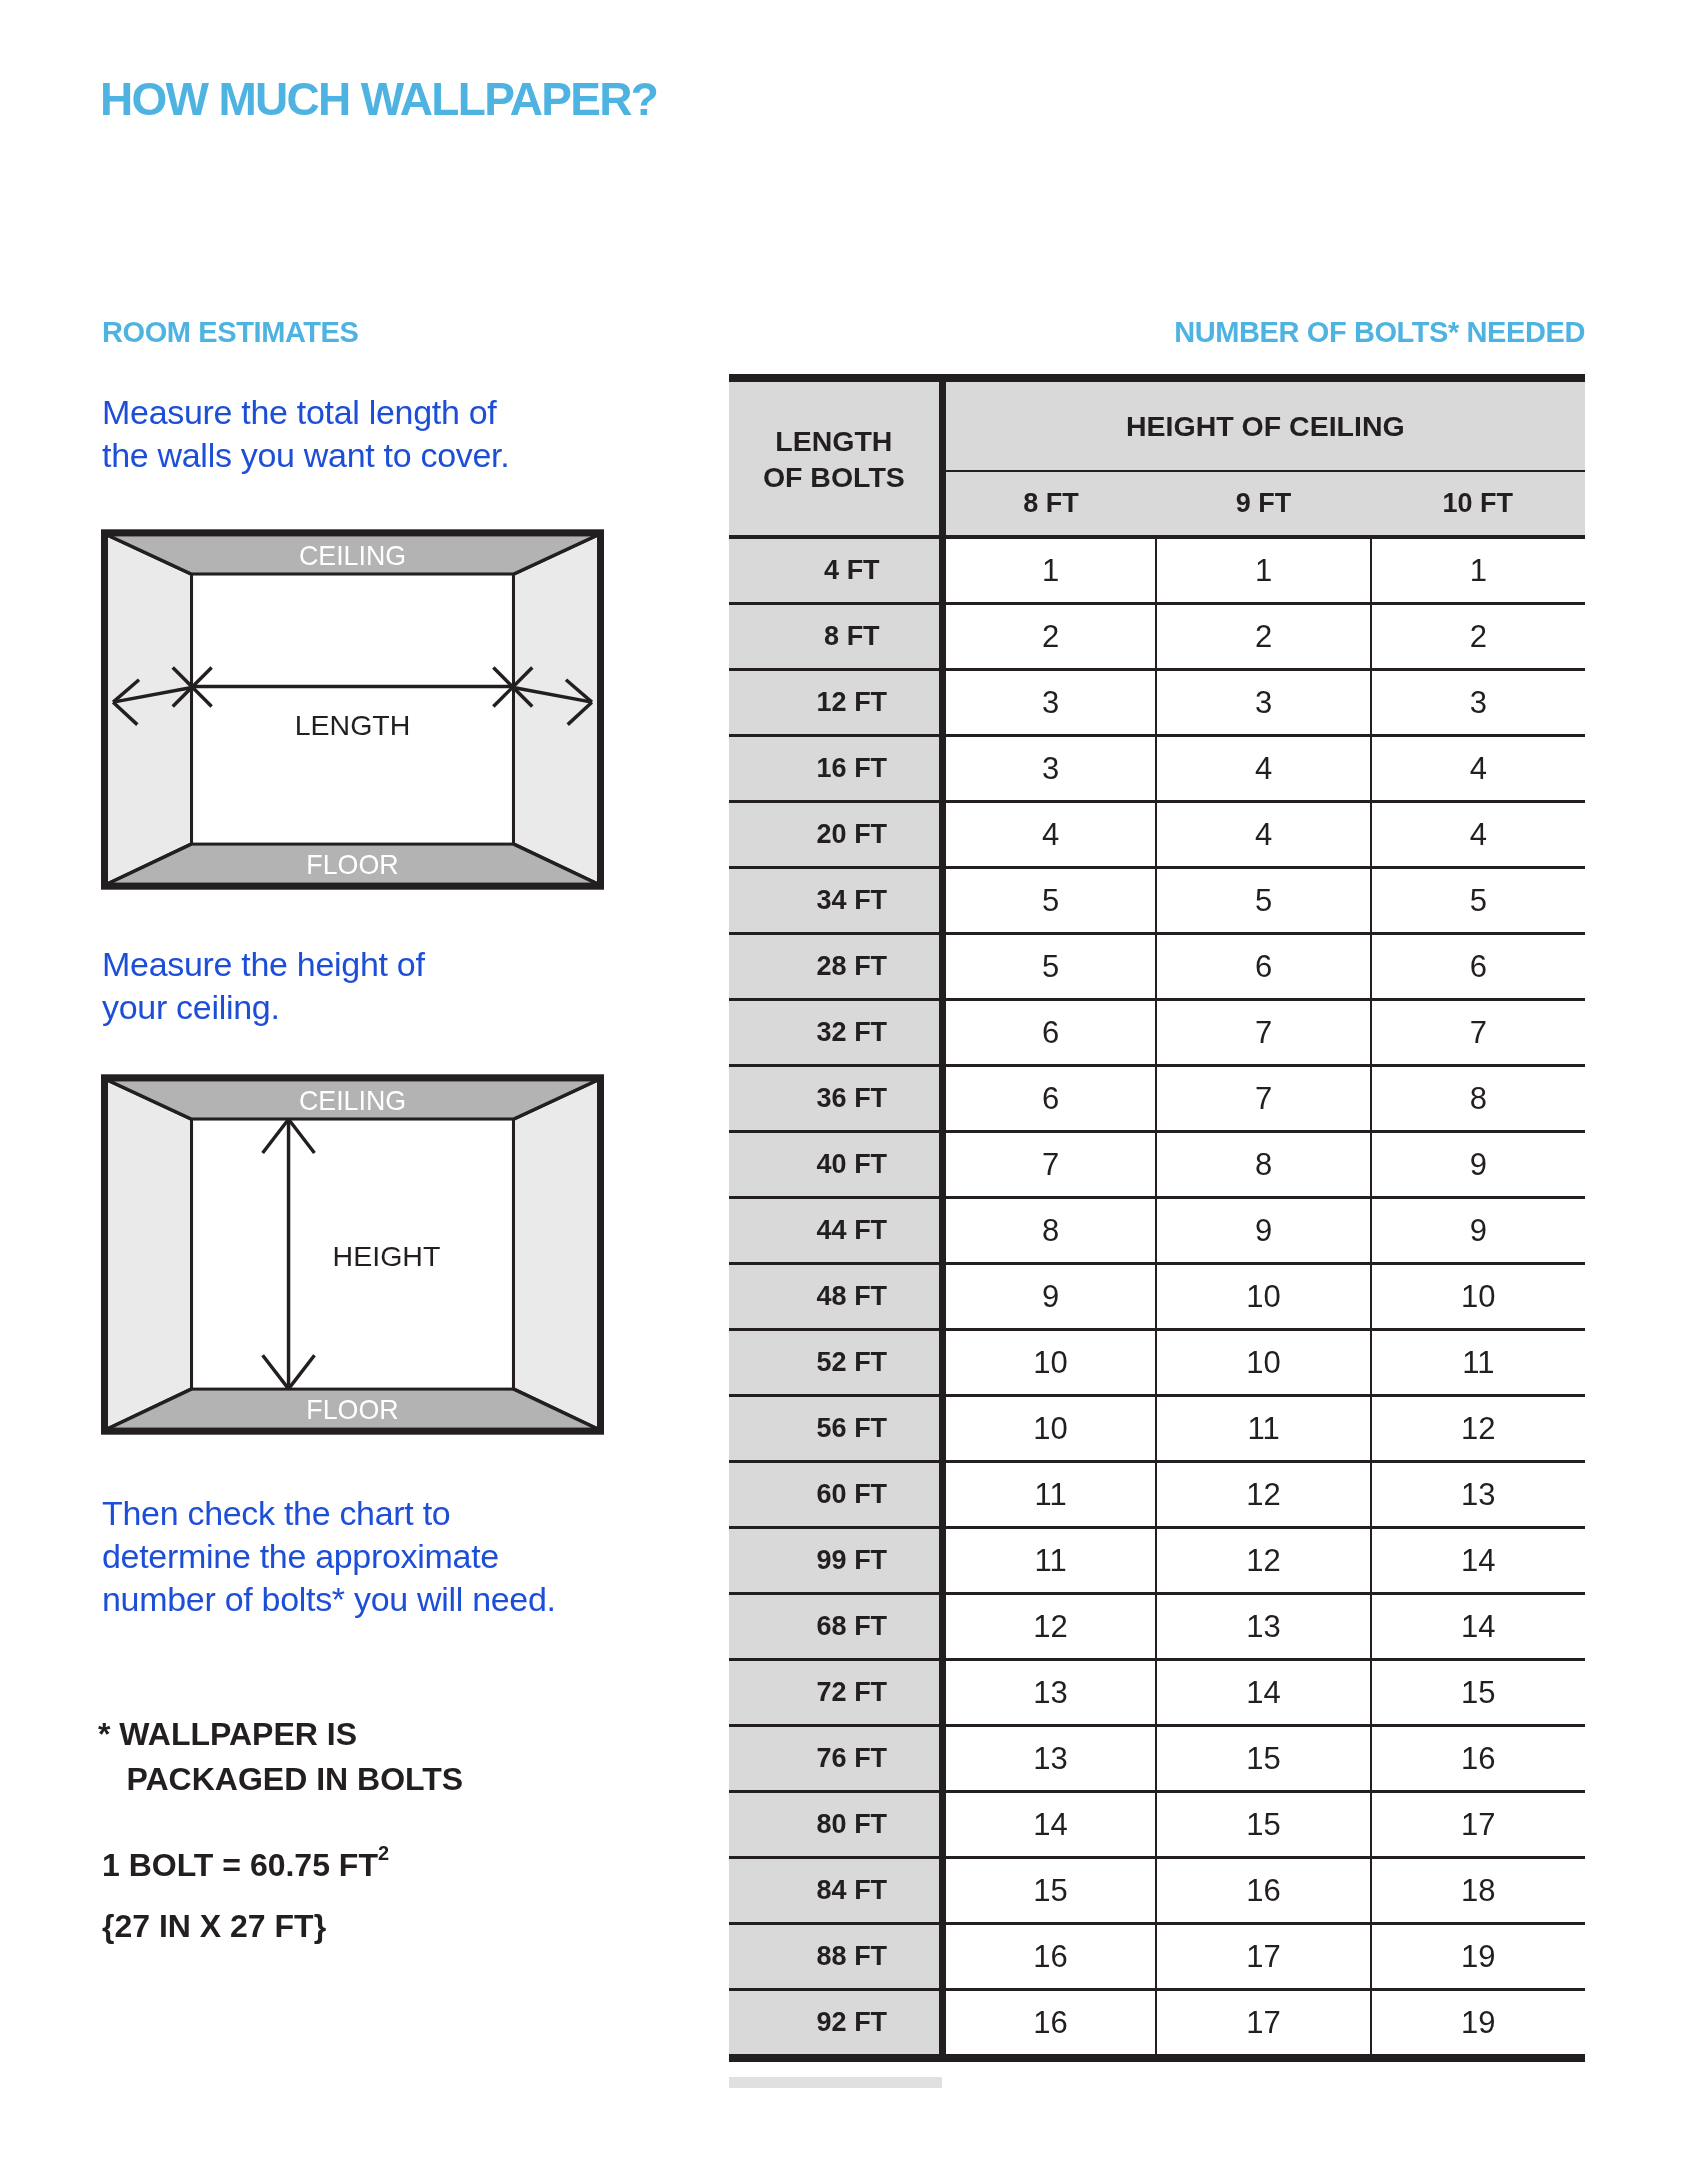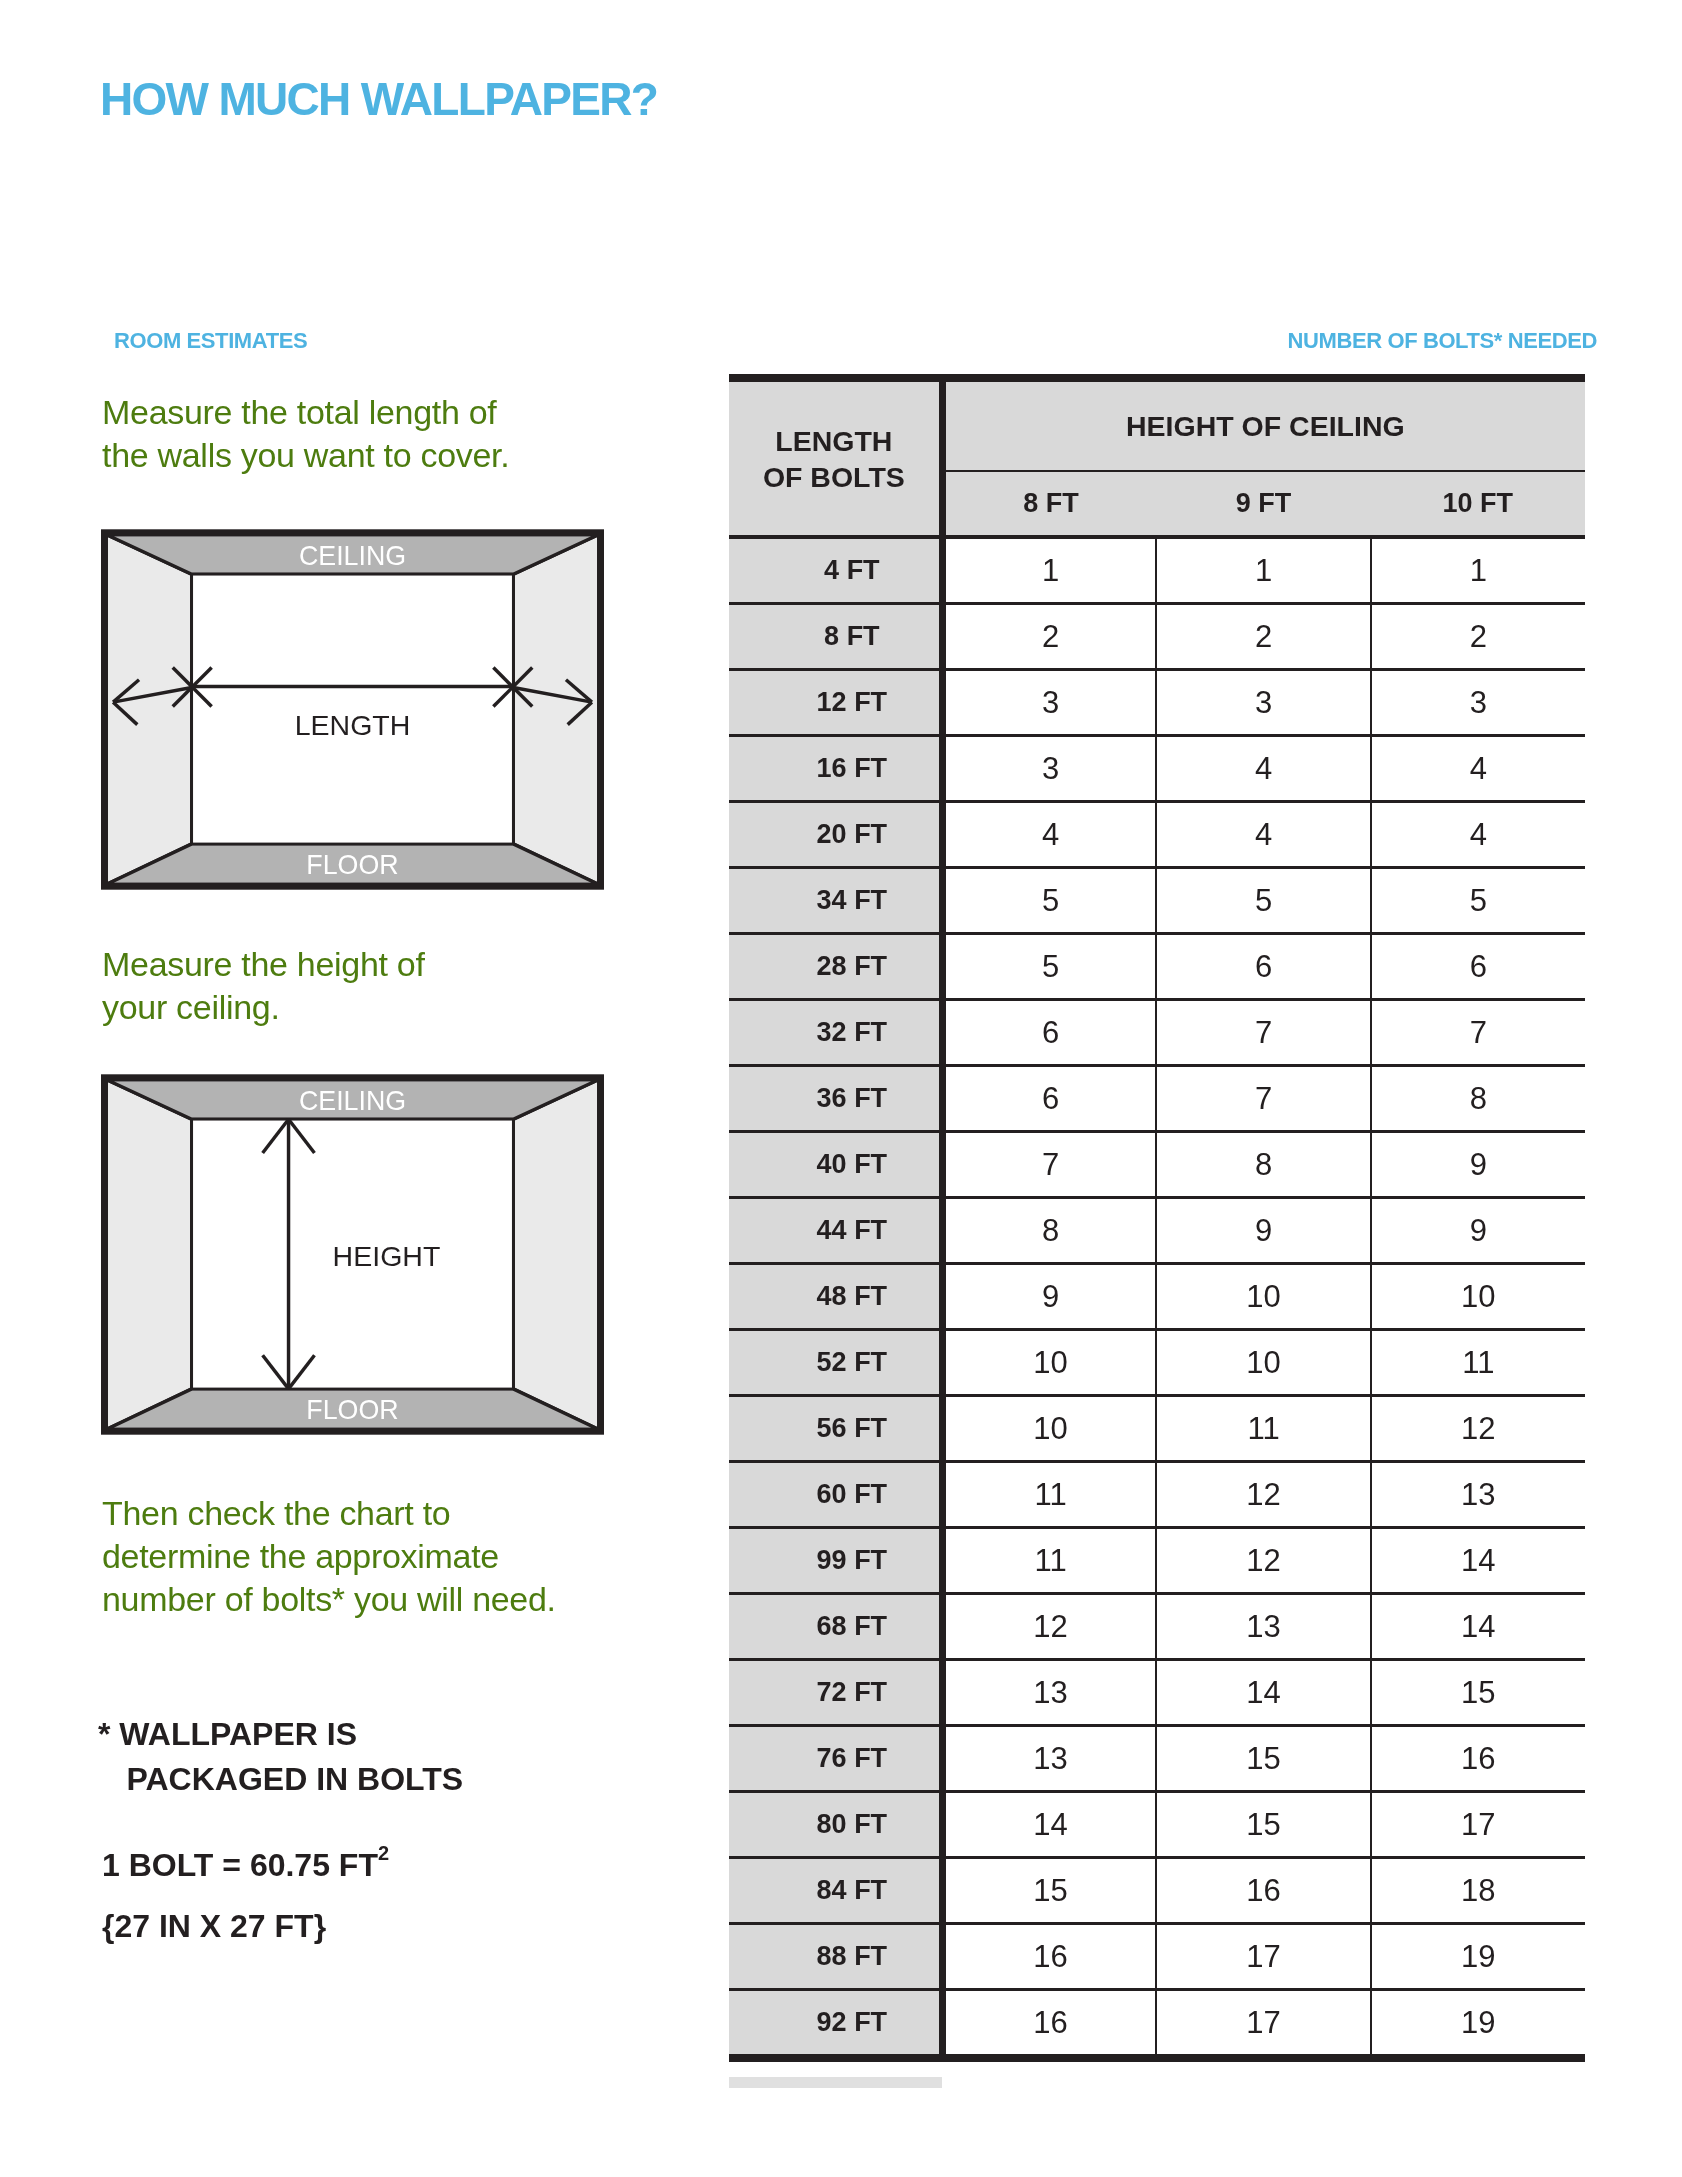--- a/index.html
+++ b/index.html
@@ -13,28 +13,28 @@
     overflow:hidden;
   }
   .abs{position:absolute;}
   .blue{color:#4eb3e1;}
   .page-title{
     left:100px; top:72px;
     font-size:46px; font-weight:700; letter-spacing:-1.7px;
     margin:0;
   }
   .section-heading{
-    font-size:22px; font-weight:700; letter-spacing:-0.4px;
-    margin:12px;
+    font-size:29px; font-weight:700; letter-spacing:-0.4px;
+    margin:0;
   }
   .room-estimates{left:102px; top:316px;}
   .bolts-heading{left:729px; top:316px; width:856px; text-align:right;}
   .instr{
     font-size:34px; line-height:43px; letter-spacing:-0.3px;
-    margin:0; color:#4d7c0f;
+    margin:0; color:#1d4ed8;
   }
   .instr-1{left:102px; top:391px;}
   .instr-2{left:102px; top:943px;}
   .instr-3{left:102px; top:1492px;}
   .diagram-1{left:101px; top:529px;}
   .diagram-2{left:101px; top:1074px;}
   .diagram-svg{display:block;}
   .diagram-svg text{font-family:"Liberation Sans", sans-serif;}
   .wall-label{font-size:31px; fill:#ffffff;}
   .measure-label{font-size:33px; fill:#231f20;}

